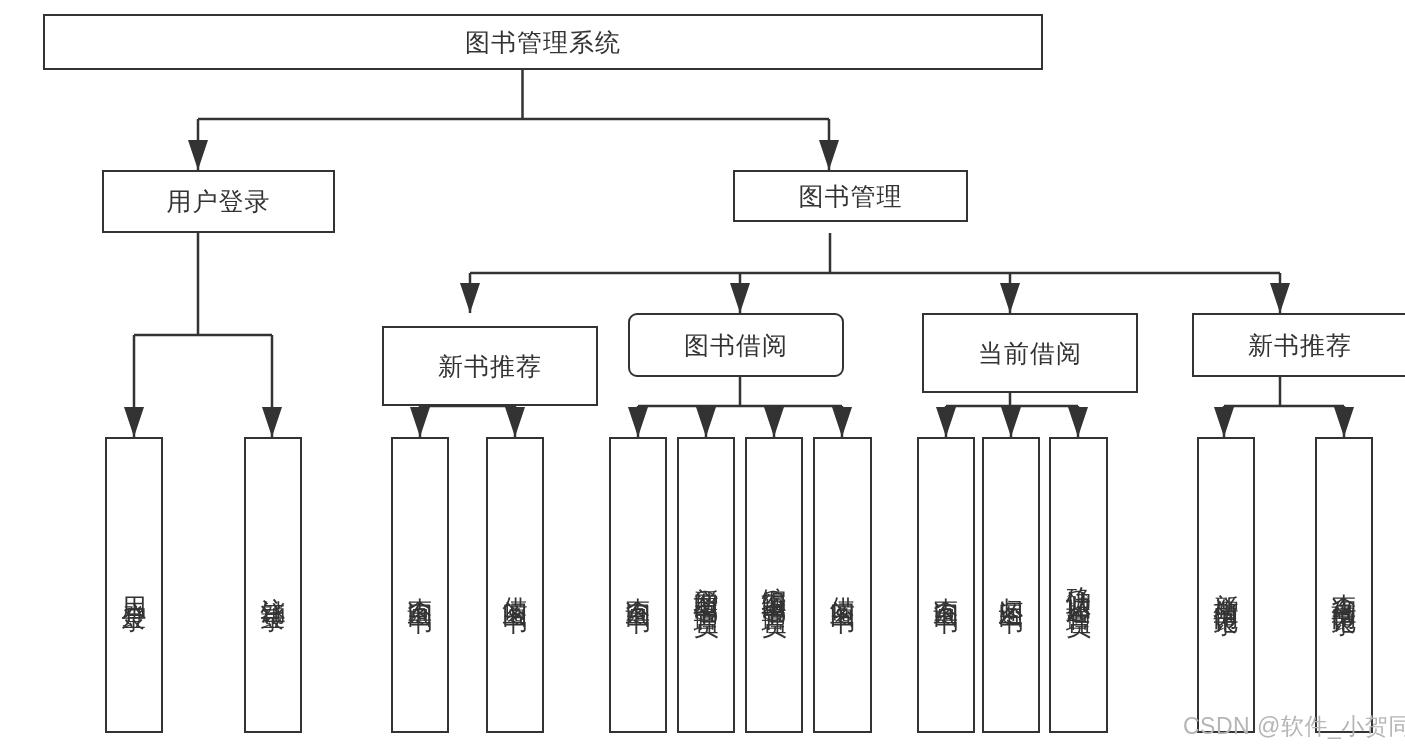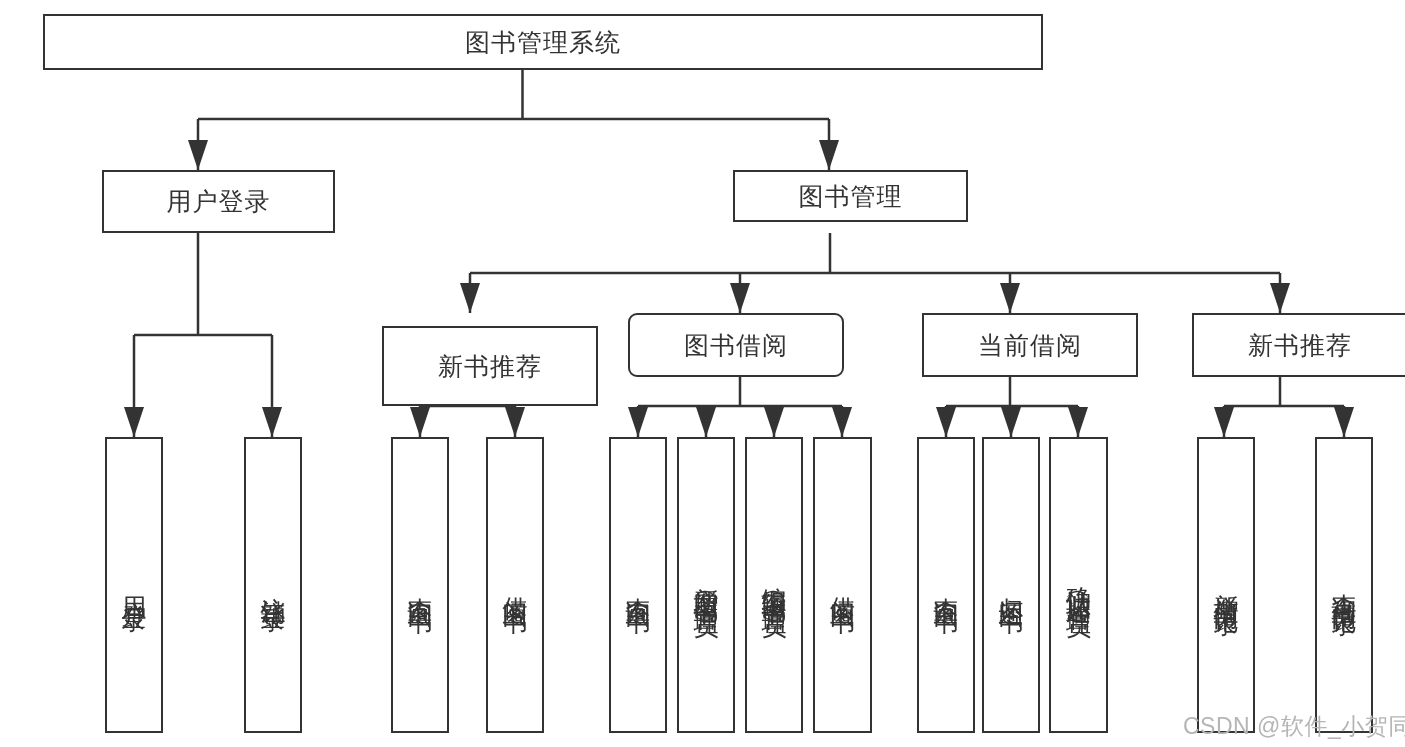--- a/index.html
+++ b/index.html
@@ -98,21 +98,21 @@
   <div class="hbox" style="left:713px;top:170px;width:235px;height:52px;">
     <span>图书管理</span>
   </div>
 
   <div class="hbox" style="left:362px;top:326px;width:216px;height:80px;">
     <span>新书推荐</span>
   </div>
   <div class="hbox" style="left:608px;top:313px;width:216px;height:64px;border-radius:9px;">
     <span>图书借阅</span>
   </div>
-  <div class="hbox" style="left:902px;top:313px;width:216px;height:64px;">
+  <div class="hbox" style="left:902px;top:313px;width:216px;height:80px;">
     <span>当前借阅</span>
   </div>
   <div class="hbox" style="left:1172px;top:313px;width:216px;height:64px;">
     <span>新书推荐</span>
   </div>
 
   <div class="leaf" style="left:105px;width:58px;">
     <span class="vtext">用户登录</span>
   </div>
   <div class="leaf" style="left:244px;width:58px;">

